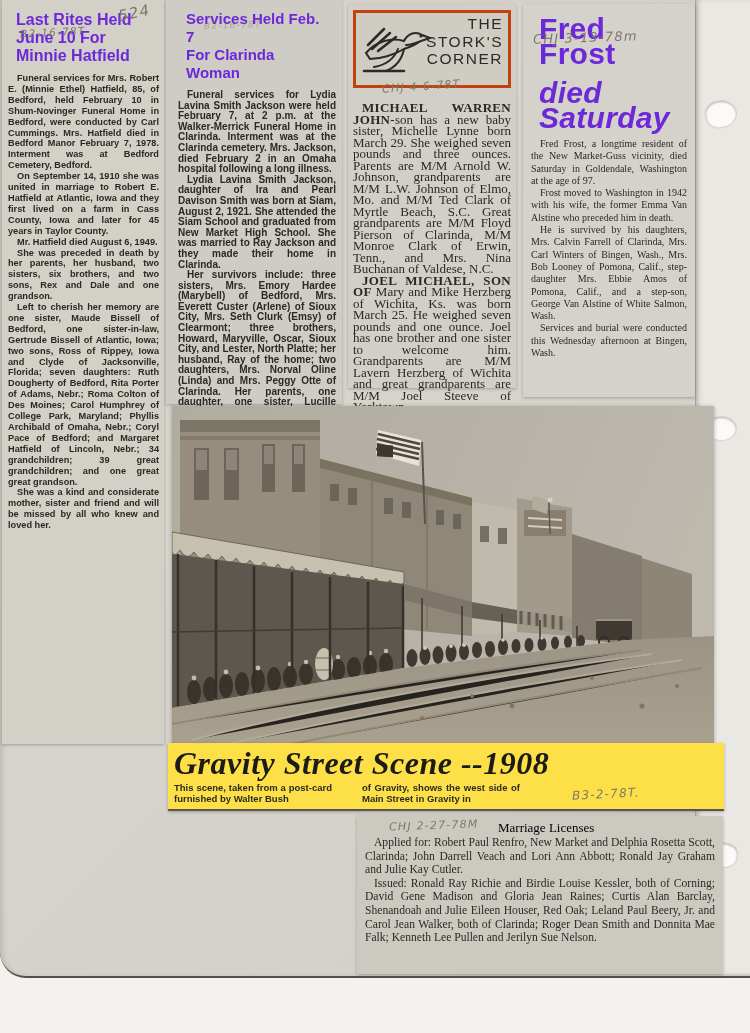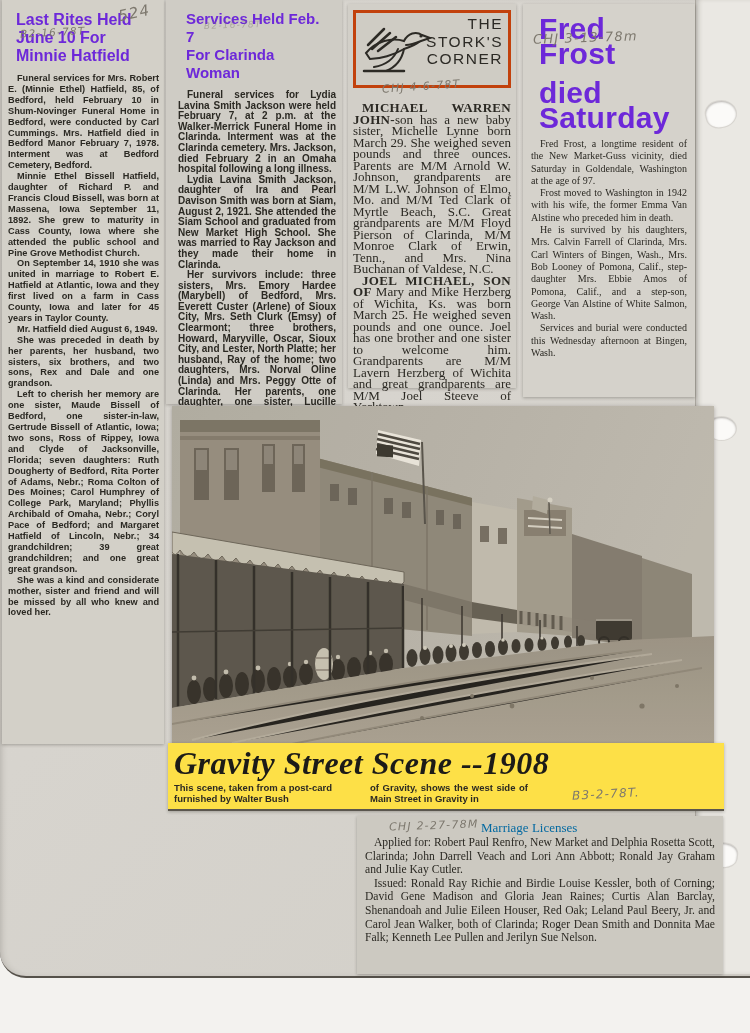--- a/index.html
+++ b/index.html
@@ -45,27 +45,27 @@
   
   #frost-clip{left:523px;top:4px;width:172px;height:393px;background:#d5d2cb;padding:4px 8px;box-sizing:border-box;}
   #frost-clip .headline-sans{font-size:30px;line-height:25px;letter-spacing:.3px;}
   #frost-clip p{font-size:10px;line-height:12.3px;}
   
   #photo-clip{left:172px;top:406px;width:542px;height:338px;background:#a9a399;box-shadow:0 1px 4px rgba(40,35,28,.35);}
   
   #gravity-clip{left:168px;top:743px;width:556px;height:68px;background:#fde047;
        border-bottom:2px solid #5a564e;padding:2px 6px;box-sizing:border-box;}
   #gravity-headline{font:700 italic 32px/36px "Liberation Serif",serif;letter-spacing:.5px;color:#1c1b18;margin:0;}
-  #gravity-caption{display:flex;gap:38px;margin-top:2px;}
+  #gravity-caption{display:flex;gap:30px;margin-top:2px;}
   #gravity-caption div{font:700 9.5px/10.8px "Liberation Sans",sans-serif;text-align:justify;width:158px;color:#2b2923;}
   
   #marriage-clip{left:357px;top:816px;width:366px;height:158px;background:#ccc9c1;padding:3px 8px;box-sizing:border-box;}
   #marriage-clip .serif-body p{font-size:11.6px;line-height:13.6px;}
   #marriage-head{position:relative;height:17px;}
-  #marriage-title{position:absolute;left:116px;top:1px;font:400 13px "Liberation Serif",serif;color:#0369a1;}
+  #marriage-title{position:absolute;left:133px;top:1px;font:400 13px "Liberation Serif",serif;color:#000000;}
   #marriage-hw{left:24px;top:0;}
 </style>
 </head>
 <body>
 
 <div id="stage">
   <div id="sheet"></div>
   <div id="edge-strip"></div>
   <div id="hole-top" class="hole"></div>
   <div id="hole-mid" class="hole"></div>
@@ -74,21 +74,20 @@
   <div id="hatfield-clip" class="clip">
     <span class="hw" style="left:116px;top:4px;font-size:15px;transform:rotate(-12deg);">524</span>
     <span class="hw" style="left:18px;top:26px;font-size:10.5px;transform:rotate(-3deg);">B2-16-78T</span>
     <h2 class="headline-sans">
       <span style="display:block">Last Rites Held</span>
       <span style="display:block">June 10 For</span>
       <span style="display:block">Minnie Hatfield</span>
     </h2>
     <div class="sans-body">
       <p>Funeral services for Mrs. Robert E. (Minnie Ethel) Hatfield, 85, of Bedford, held February 10 in Shum-Novinger Funeral Home in Bedford, were conducted by Carl Cummings. Mrs. Hatfield died in Bedford Manor February 7, 1978. Interment was at Bedford Cemetery, Bedford.</p>
-      <p>Minnie Ethel Bissell Hatfield, daughter of Richard P. and Francis Cloud Bissell, was born at Massena, Iowa September 11, 1892. She grew to maturity in Cass County, Iowa where she attended the public school and Pine Grove Methodist Church.</p>
       <p>On September 14, 1910 she was united in marriage to Robert E. Hatfield at Atlantic, Iowa and they first lived on a farm in Cass County, Iowa and later for 45 years in Taylor County.</p>
       <p>Mr. Hatfield died August 6, 1949.</p>
       <p>She was preceded in death by her parents, her husband, two sisters, six brothers, and two sons, Rex and Dale and one grandson.</p>
       <p>Left to cherish her memory are one sister, Maude Bissell of Bedford, one sister-in-law, Gertrude Bissell of Atlantic, Iowa; two sons, Ross of Rippey, Iowa and Clyde of Jacksonville, Florida; seven daughters: Ruth Dougherty of Bedford, Rita Porter of Adams, Nebr.; Roma Colton of Des Moines; Carol Humphrey of College Park, Maryland; Phyllis Archibald of Omaha, Nebr.; Coryl Pace of Bedford; and Margaret Hatfield of Lincoln, Nebr.; 34 grandchildren; 39 great grandchildren; and one great great grandson.</p>
       <p>She was a kind and considerate mother, sister and friend and will be missed by all who knew and loved her.</p>
     </div>
   </div>
 
   <div id="jackson-clip" class="clip">
     <span class="hw" style="left:38px;top:20px;font-size:9px;opacity:.45;transform:rotate(-2deg);">B2-16-78T</span>
@@ -125,21 +124,21 @@
     <span class="hw" style="left:34px;top:76px;font-size:11px;transform:rotate(-4deg);">CHJ 4-6-78T</span>
     <div class="serif-body">
       <p><span class="lead">MICHAEL WARREN JOHN-</span><span>son has a new baby sister, Michelle Lynne born March 29. She weighed seven pounds and three ounces. Parents are M/M Arnold W. Johnson, grandparents are M/M L.W. Johnson of Elmo, Mo. and M/M Ted Clark of Myrtle Beach, S.C. Great grandparents are M/M Floyd Pierson of Clarinda, M/M Monroe Clark of Erwin, Tenn., and Mrs. Nina Buchanan of Valdese, N.C.</span></p>
       <p><span class="lead">JOEL MICHAEL, SON OF</span><span> Mary and Mike Herzberg of Wichita, Ks. was born March 25. He weighed seven pounds and one ounce. Joel has one brother and one sister to welcome him. Grandparents are M/M Lavern Herzberg of Wichita and great grandparents are M/M Joel Steeve of Yorktown.</span></p>
     </div>
   </div>
 
   <div id="frost-clip" class="clip">
     <h2 class="headline-sans">Fred Frost</h2>
     <span class="hw" style="left:10px;top:26px;font-size:13px;transform:rotate(-2deg);">CHJ 3-13-78m</span>
-    <h2 class="headline-sans" style="margin-top:14px;">died Saturday</h2>
+    <h2 class="headline-sans" style="margin-top:14px;font-style:italic;">died Saturday</h2>
     <div class="serif-body" style="margin-top:6px;">
       <p>Fred Frost, a longtime resident of the New Market-Guss vicinity, died Saturday in Goldendale, Washington at the age of 97.</p>
       <p>Frost moved to Washington in 1942 with his wife, the former Emma Van Alstine who preceded him in death.</p>
       <p>He is survived by his daughters, Mrs. Calvin Farrell of Clarinda, Mrs. Carl Winters of Bingen, Wash., Mrs. Bob Looney of Pomona, Calif., step-daughter Mrs. Ebbie Amos of Pomona, Calif., and a step-son, George Van Alstine of White Salmon, Wash.</p>
       <p>Services and burial were conducted this Wednesday afternoon at Bingen, Wash.</p>
     </div>
   </div>
 
   <div id="photo-clip" class="clip">
     <svg width="542" height="338" viewBox="0 0 542 338">

